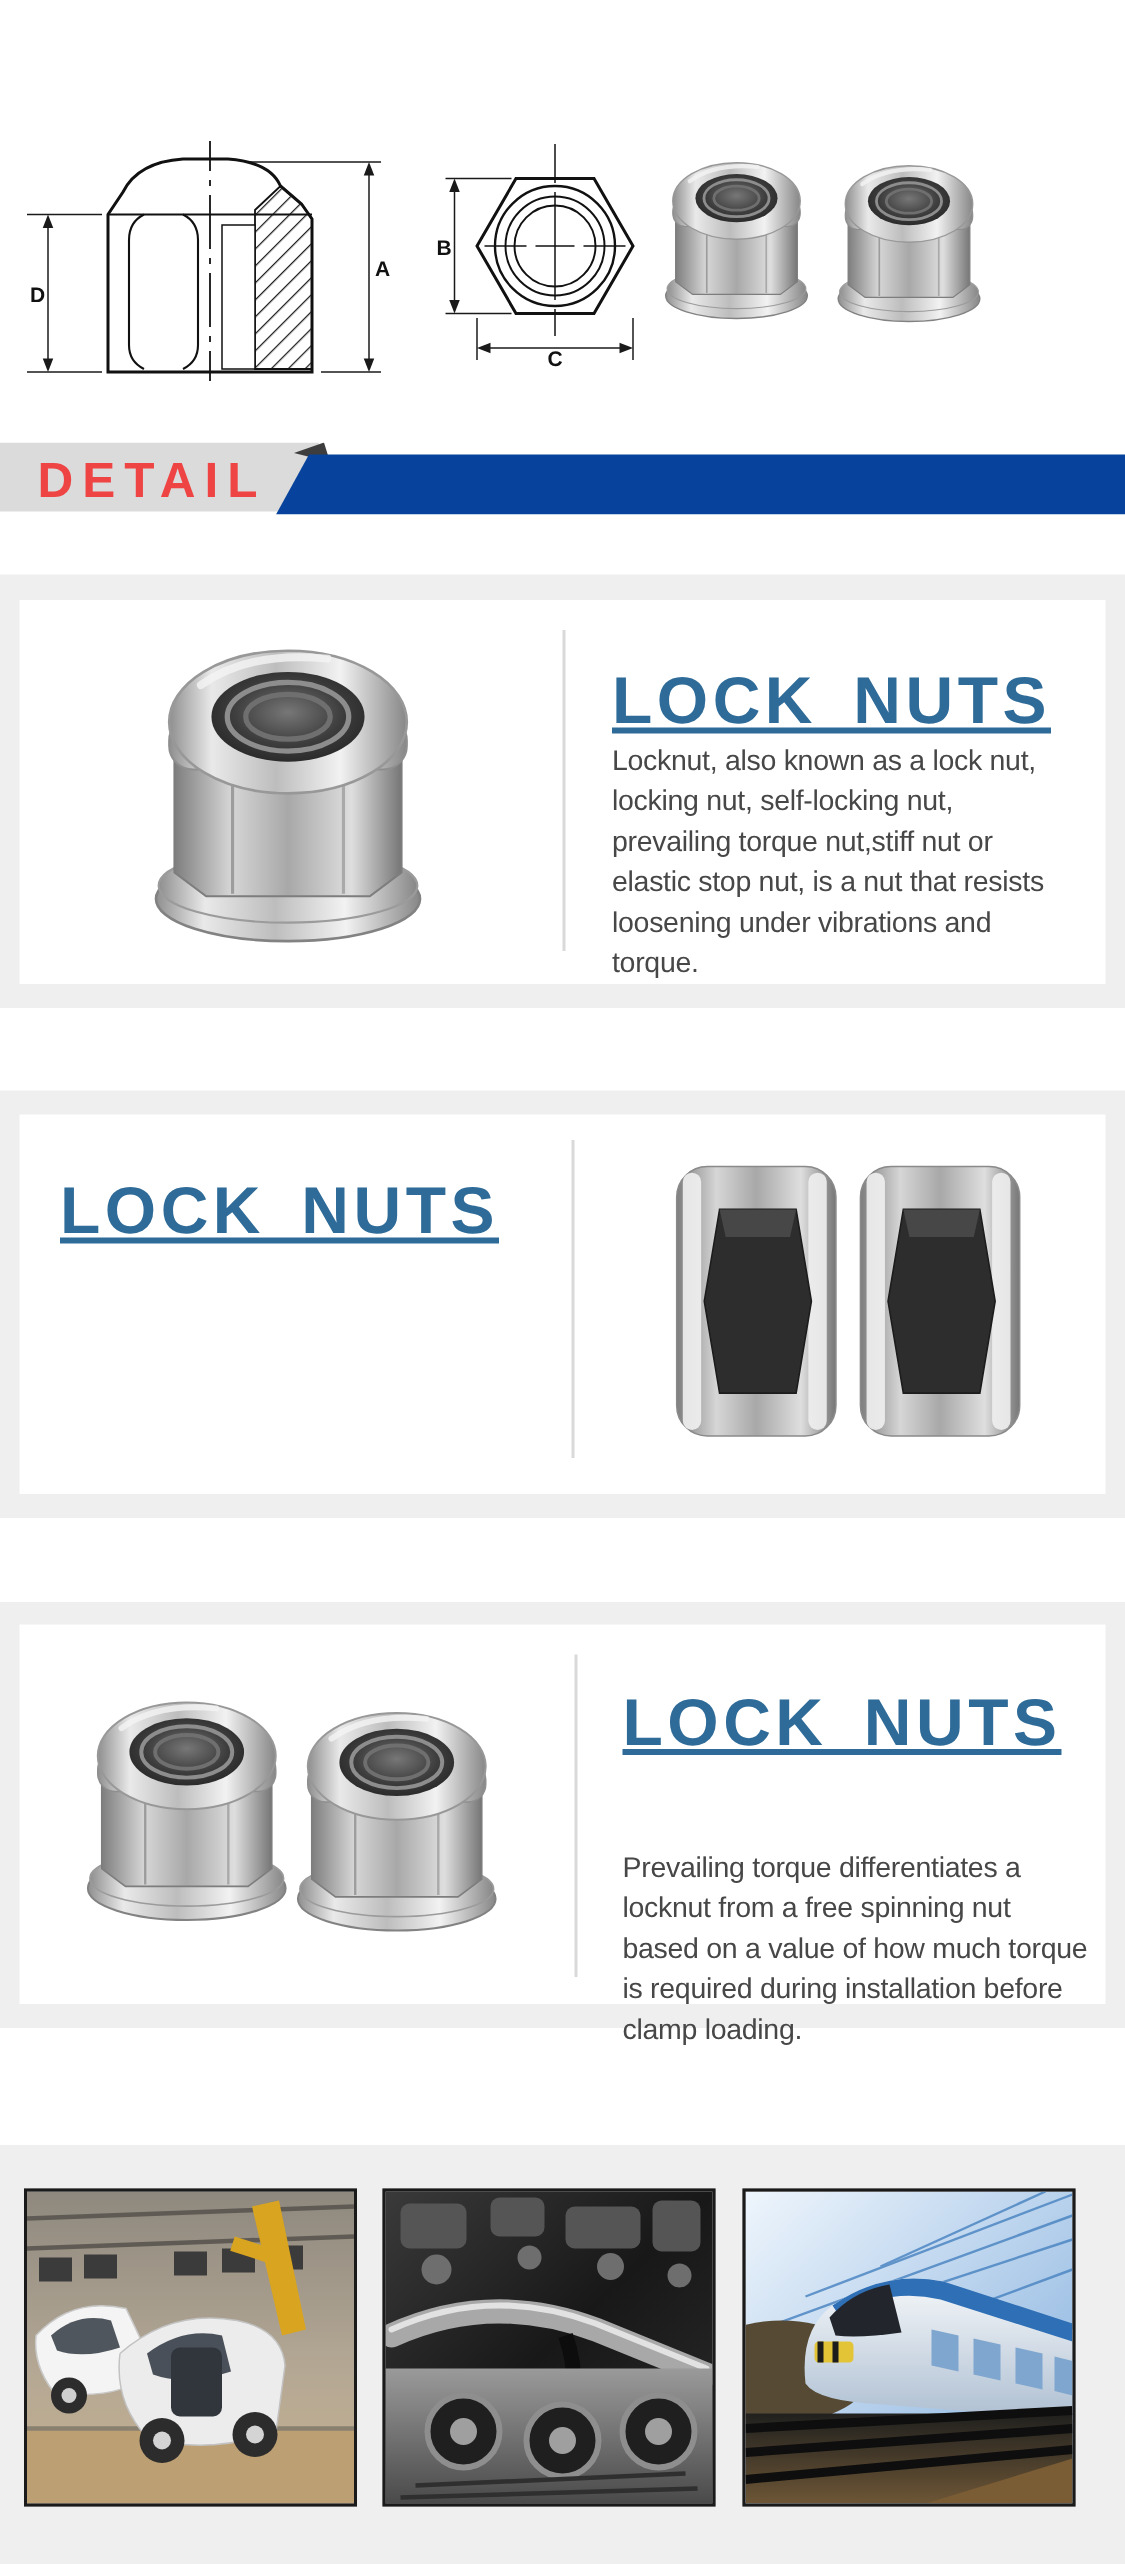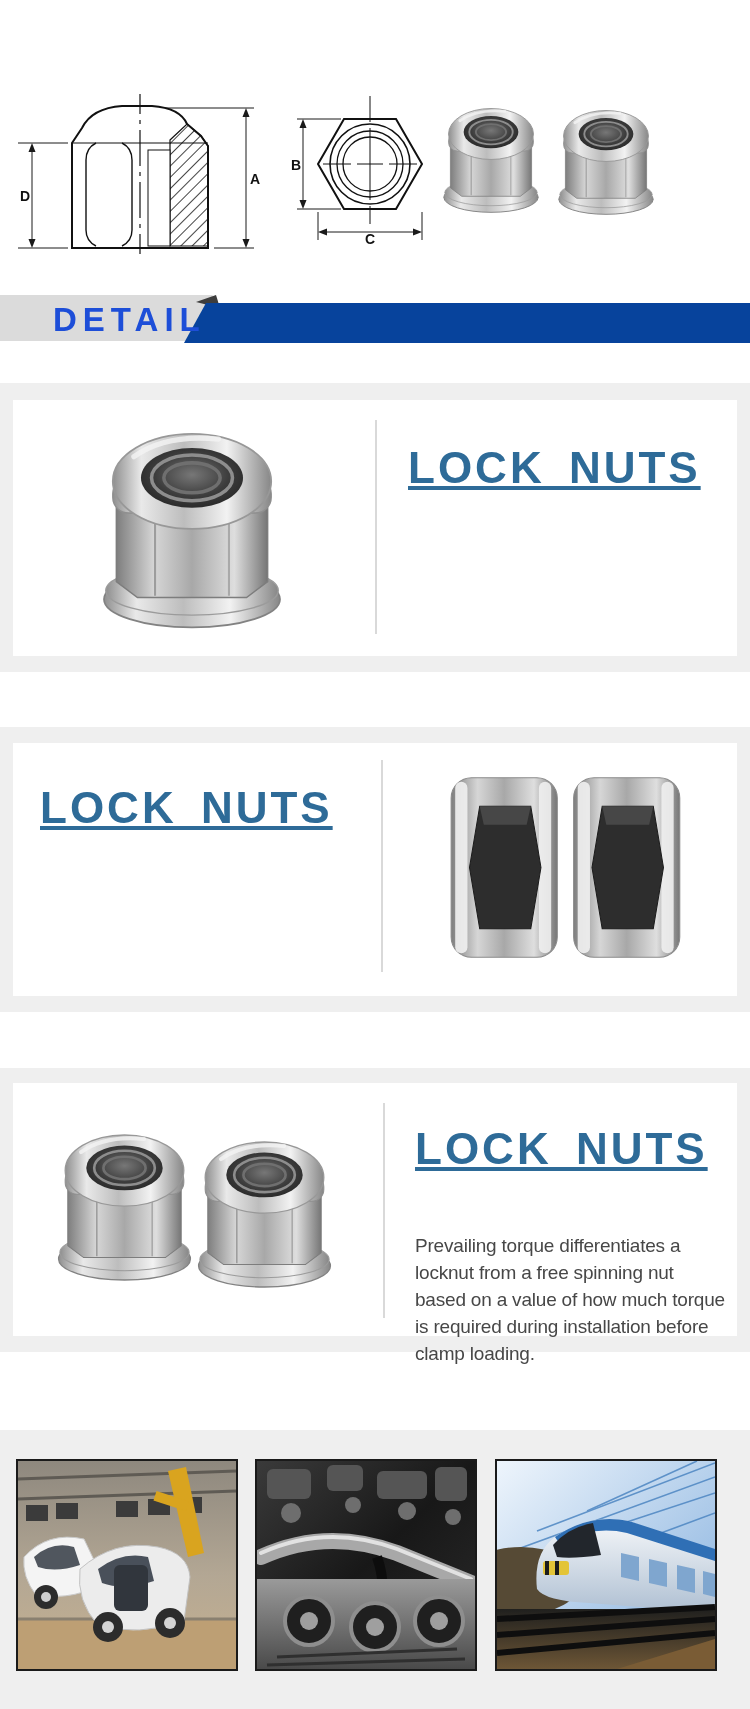--- a/index.html
+++ b/index.html
@@ -2,21 +2,21 @@
 <html><head>
 <meta charset="utf-8">
 <style>
   html,body{margin:0;padding:0;background:#fff;}
   .page{position:relative;width:750px;height:1709px;background:#ffffff;overflow:hidden;
         font-family:"Liberation Sans",sans-serif;}
 
   
   .banner-svg{position:absolute;left:0;top:295px;width:750px;height:48px;}
   .detail-label{position:absolute;left:25px;top:302px;width:200px;font-size:33px;line-height:36px;
-        font-weight:800;letter-spacing:6px;color:#1d4ed8;margin-left:28px;}
+        font-weight:800;letter-spacing:6px;color:#ef4444;}
 
   
   .card-band{position:absolute;left:0;width:750px;background:#efefef;}
   .card{position:absolute;left:13px;right:13px;background:#ffffff;}
   .divider{position:absolute;width:2px;background:#d9d9d9;}
   .card-title{position:absolute;font-size:44px;font-weight:800;letter-spacing:3px;word-spacing:9px;
         color:#2e6b98;white-space:nowrap;text-decoration:underline;}
   .card-body{position:absolute;font-size:19px;line-height:27px;color:#474747;letter-spacing:-0.2px;
         white-space:pre-line;width:335px;}
 
@@ -160,20 +160,26 @@
   <div class="detail-label">DETAIL</div>
 
   <div class="card-band" style="top:383px;height:289px;">
     <div class="card" style="top:17px;height:256px;"></div>
   </div>
   <svg class="drawing-svg" style="left:92px;top:418px;" width="200" height="220" viewBox="0 0 110 125">
     <use href="#nutGlyph"></use>
   </svg>
   <div class="divider" style="left:375px;top:420px;height:214px;"></div>
   <div class="card-title" style="left:408px;top:443px;">LOCK NUTS</div>
+  <div class="card-body" style="left:408px;top:494px;">Locknut, also known as a lock nut,
+locking nut, self-locking nut,
+prevailing torque nut,stiff nut or
+elastic stop nut, is a nut that resists
+loosening under vibrations and
+torque.</div>
 
   <div class="card-band" style="top:727px;height:285px;">
     <div class="card" style="top:16px;height:253px;"></div>
   </div>
   <div class="card-title" style="left:40px;top:783px;">LOCK NUTS</div>
   <div class="divider" style="left:381px;top:760px;height:212px;"></div>
   <svg class="drawing-svg" style="left:445px;top:765px;" width="245" height="205" viewBox="0 0 240 200">
     <g>
       <rect x="6" y="12" width="104" height="176" rx="20" fill="url(#metalHex)" stroke="#8a8a8a"></rect>
       <rect x="10" y="16" width="12" height="168" rx="6" fill="#f1f1f1" opacity="0.9"></rect>

